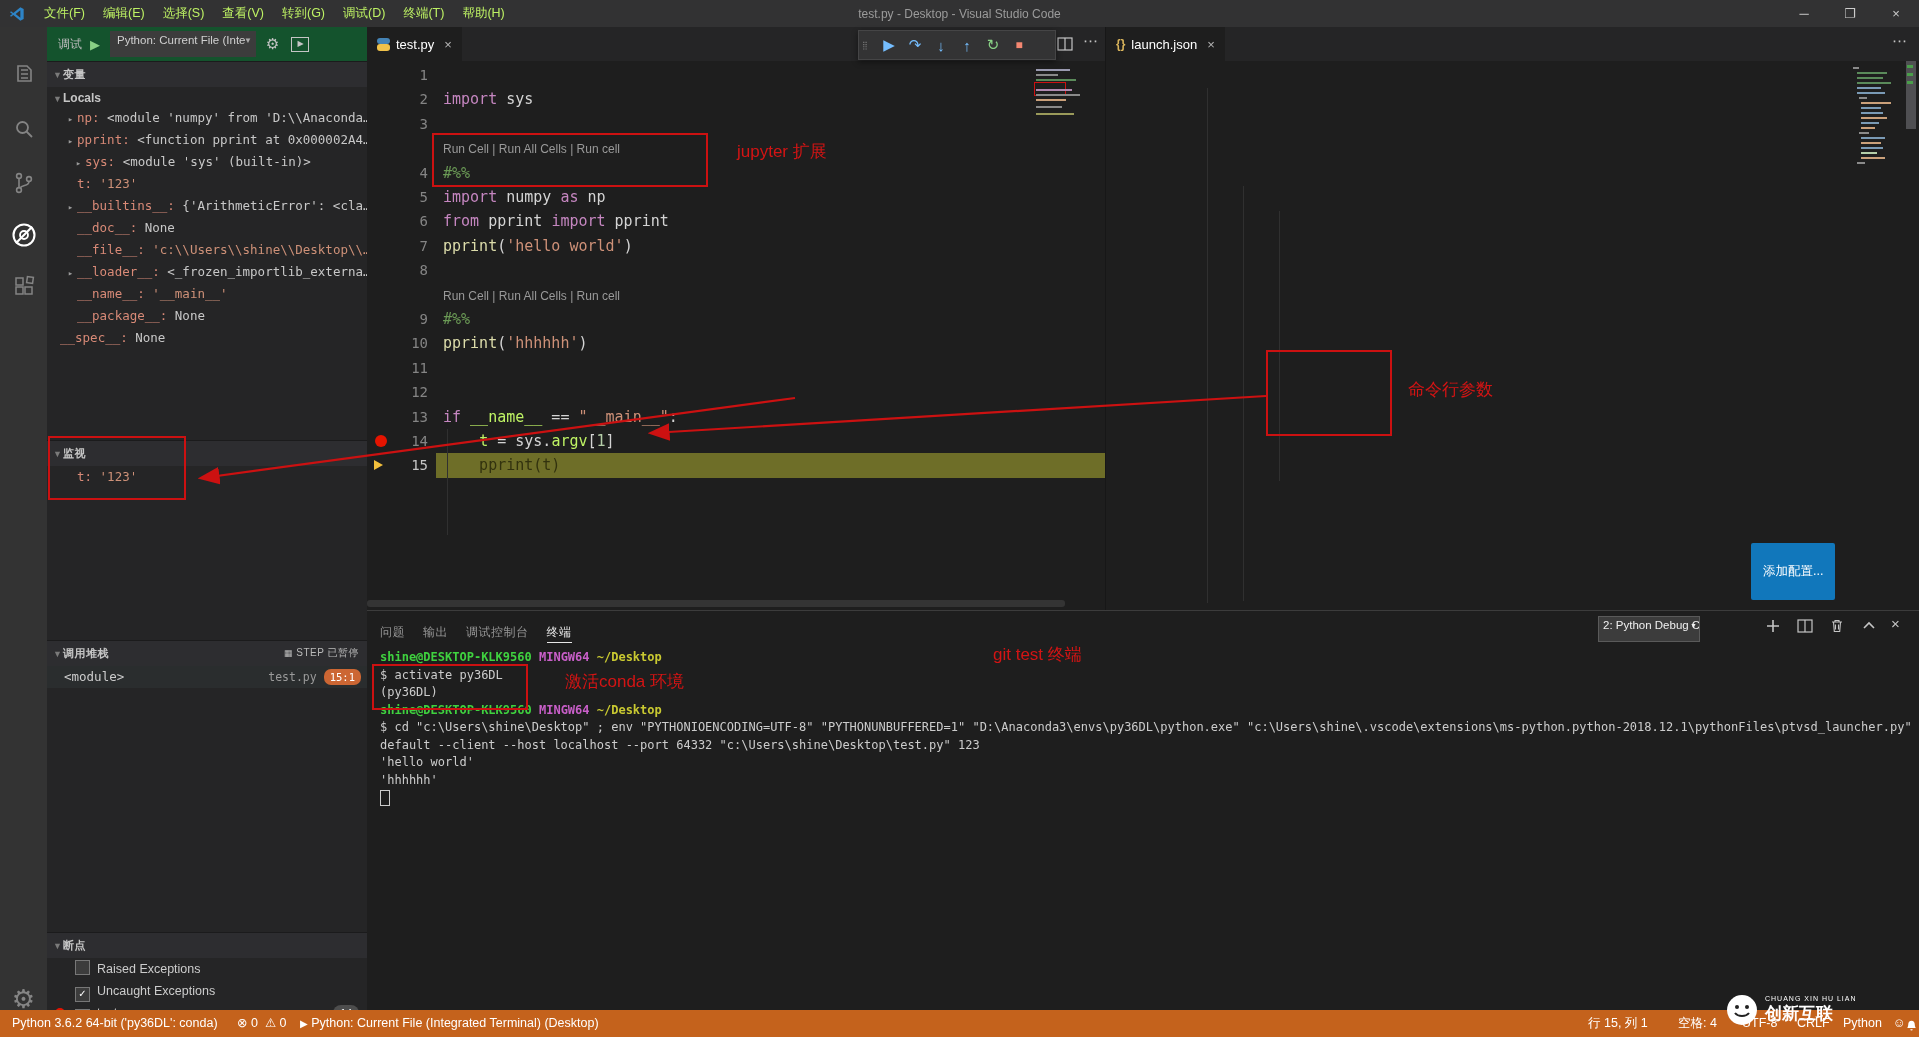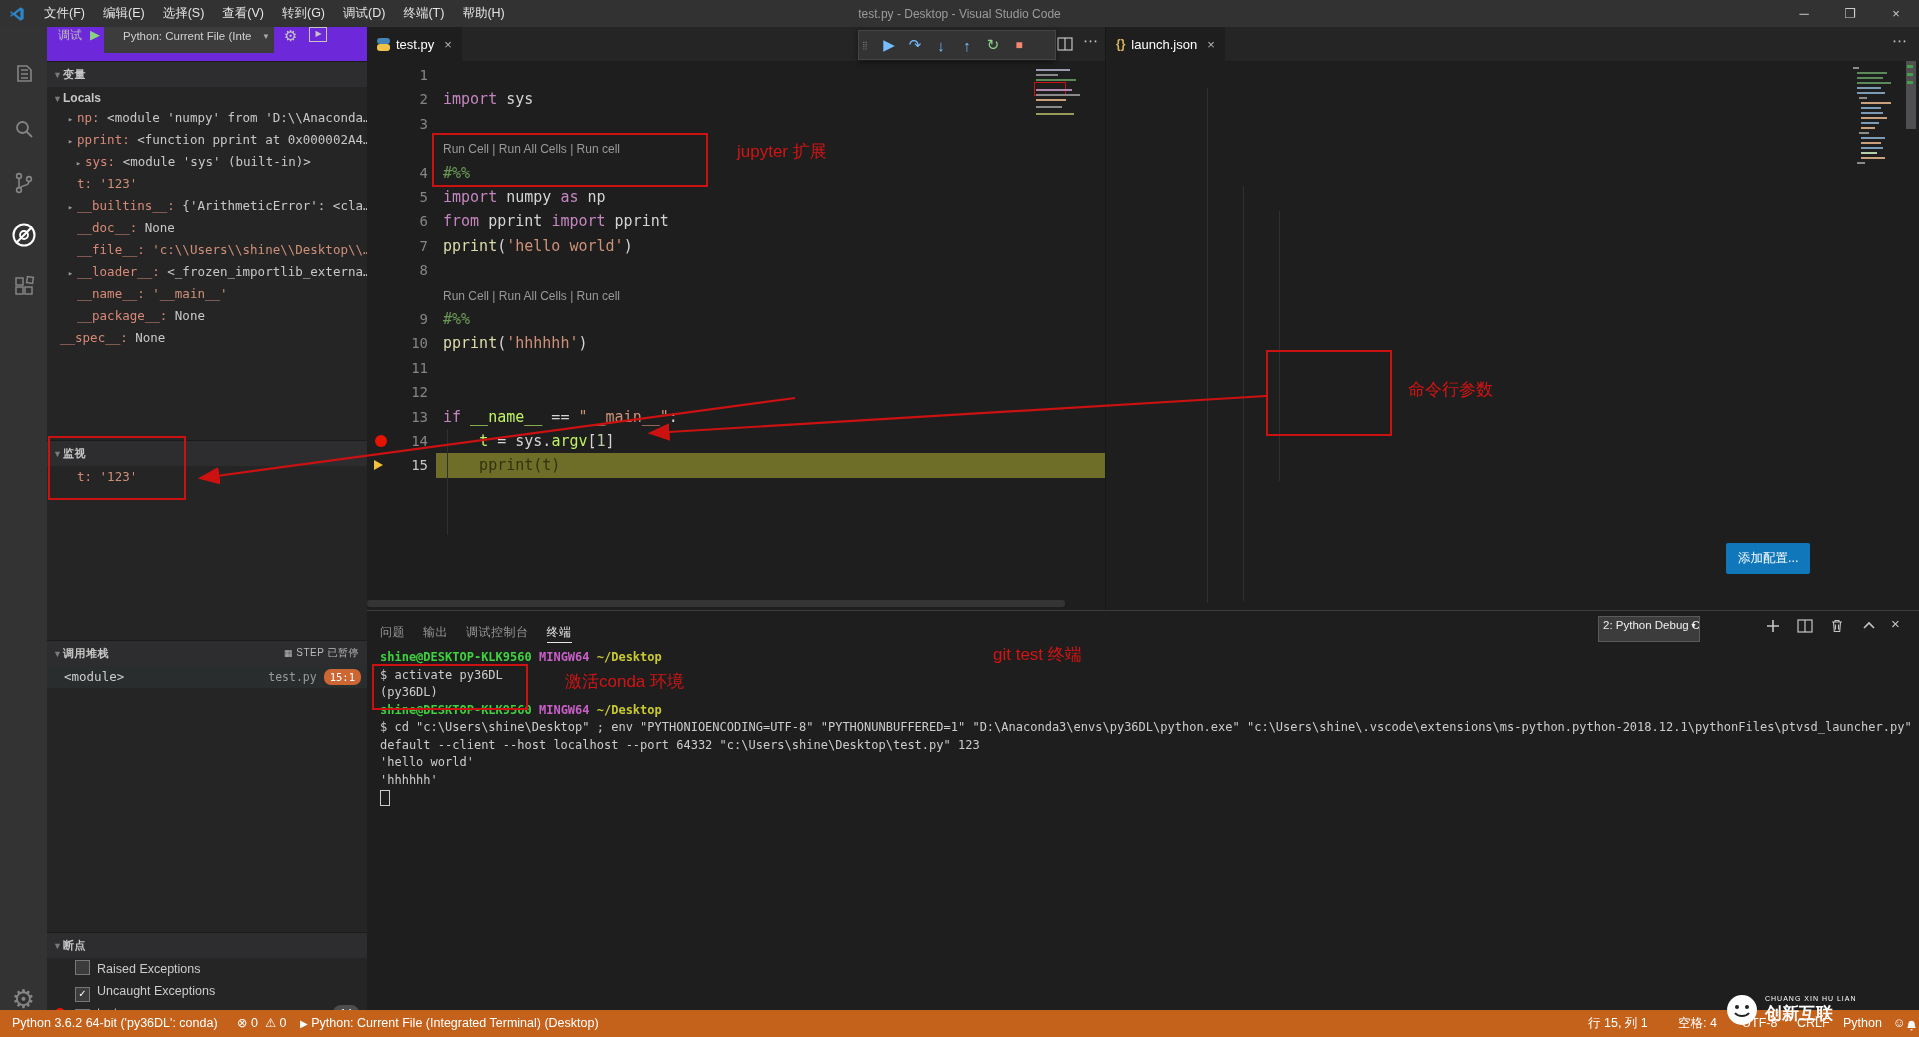--- a/index.html
+++ b/index.html
@@ -2,31 +2,31 @@
 <html><head>
 <meta charset="utf-8">
 <style>
   html,body{margin:0;padding:0;}
   body{width:1919px;height:1037px;background:#1e1e1e;position:relative;overflow:hidden;
        font-family:"Liberation Sans",sans-serif;color:#cccccc;-webkit-font-smoothing:antialiased;}
   .abs{position:absolute;}
   
   #titlebar{left:0;top:0;width:1919px;height:27px;background:#323233;display:flex;align-items:center;}
   #vscode-logo{width:16px;height:16px;margin:0 10px 0 9px;}
-  .menu-item{font-size:12.5px;color:#e5e5e5;padding:0 9px;line-height:27px;}
+  .menu-item{font-size:12.5px;color:#bef264;padding:0 9px;line-height:27px;}
   #window-title{position:absolute;left:0;right:0;text-align:center;font-size:12px;color:#9b9b9b;pointer-events:none;}
   .win-btn{position:absolute;top:0;width:46px;height:27px;text-align:center;line-height:27px;font-size:13px;color:#cccccc;}
   
   #activitybar{left:0;top:27px;width:47px;height:983px;background:#333333;}
   .act-icon{position:absolute;left:0;width:47px;height:40px;display:flex;align-items:center;justify-content:center;}
   
   #sidebar{left:47px;top:27px;width:320px;height:983px;background:#252526;border-right:1px solid #171717;font-size:12px;}
-  #debugbar{position:absolute;left:0;top:0;width:320px;height:34px;display:flex;background:#6d28d9;}
+  #debugbar{position:absolute;left:0;top:0;width:320px;height:34px;display:flex;align-items:center;background:#14532d;}
   #config-select{height:20px;background:#3c3c3c;border:1px solid #3c3c3c;color:#d0d0d0;font-size:11.5px;
-                 width:132px;padding:2px 18px;white-space:nowrap;overflow:hidden;margin-left:4px;position:relative;}
+                 width:132px;padding:2px 6px;white-space:nowrap;overflow:hidden;margin-left:10px;position:relative;}
   .section-head{background:#2d2d30;color:#c5c5c5;font-weight:bold;font-size:11px;padding:5px 8px 5px 6px;
                 border-top:1px solid #1b1b1c;letter-spacing:.5px;}
   .tw{color:#7a7a7a;font-size:9px;display:inline-block;width:10px;}
   .var-row{position:absolute;left:0;width:320px;height:22px;line-height:22px;white-space:nowrap;overflow:hidden;
            font-family:"DejaVu Sans Mono",monospace;font-size:12.5px;color:#c8c8c8;}
   .var-name{color:#d98a77;}
   .var-str{color:#ce9178;}
   .arrow{color:#9a9a9a;font-size:9px;display:inline-block;width:13px;text-align:center;}
   .badge{background:#4d4d4d;color:#ffffff;border-radius:8px;font-size:10.5px;padding:1px 7px;}
   
@@ -280,21 +280,21 @@
     <div class="mmbar" style="left:12px;top:96px;width:24px;background:#caa07a"></div>
     <div class="mmbar" style="left:8px;top:101px;width:8px;background:#8a8a8a"></div>
   </div>
 
   <div class="abs" style="left:798px;top:0;width:14px;height:549px">
     <div class="abs" style="left:2px;top:0;width:10px;height:68px;background:#4f4f52"></div>
     <div class="abs" style="left:3px;top:4px;width:6px;height:3px;background:#4a9e4a"></div>
     <div class="abs" style="left:3px;top:12px;width:6px;height:3px;background:#4a9e4a"></div>
     <div class="abs" style="left:3px;top:20px;width:6px;height:3px;background:#4a9e4a"></div>
   </div>
-  <div class="abs" style="left:620px;top:482px;background:#1177bb;color:#ffffff;font-size:12.5px;padding:7px 12px;border-radius:2px">添加配置...</div>
+  <div class="abs" style="left:645px;top:482px;background:#1177bb;color:#ffffff;font-size:12.5px;padding:20px 12px;border-radius:2px">添加配置...</div>
 </div>
 
 <div id="panel" class="abs">
   <div style="display:flex;align-items:flex-end;height:30px;padding-left:13px">
     <span id="panel-tabs"><span class="panel-tab">问题</span><span class="panel-tab">输出</span><span class="panel-tab">调试控制台</span><span class="panel-tab active">终端</span></span>
     <span style="position:absolute;left:1231px;top:5px;width:92px;height:20px;background:#3c3c3c;border:1px solid #5a5a5a;font-size:11.5px;color:#f0f0f0;padding:2px 4px;white-space:nowrap;overflow:hidden">
       <span>2: Python Debug Consc</span>
       <span style="position:absolute;right:2px;top:5px;font-size:7px">▼</span>
     </span>
     <span style="position:absolute;left:1398px;top:7px"><svg width="16" height="16" viewBox="0 0 16 16">

